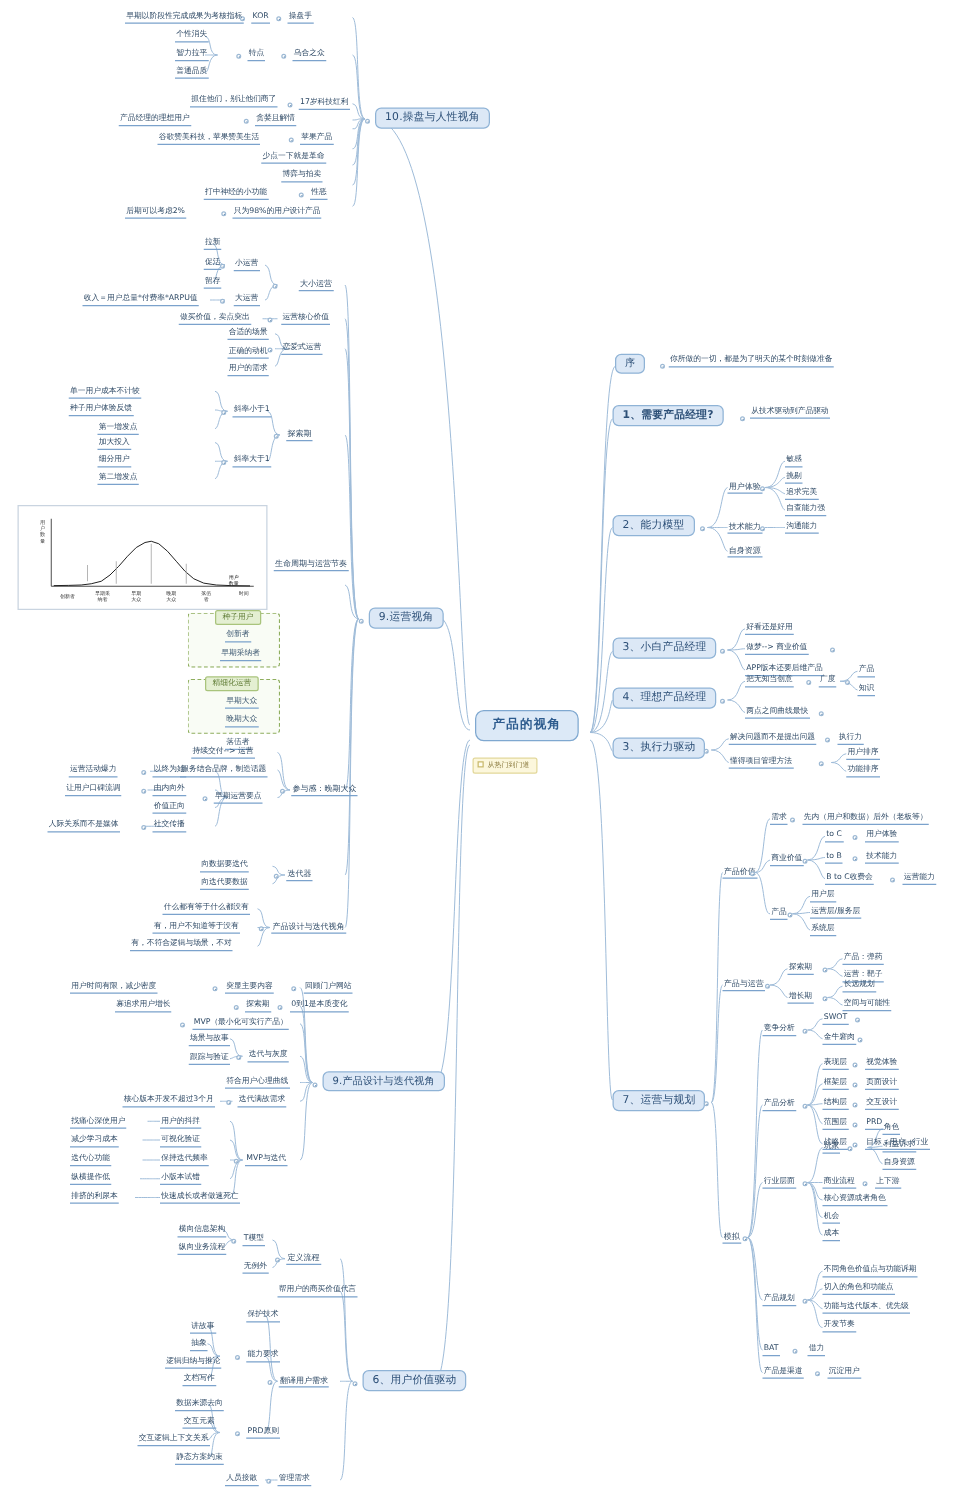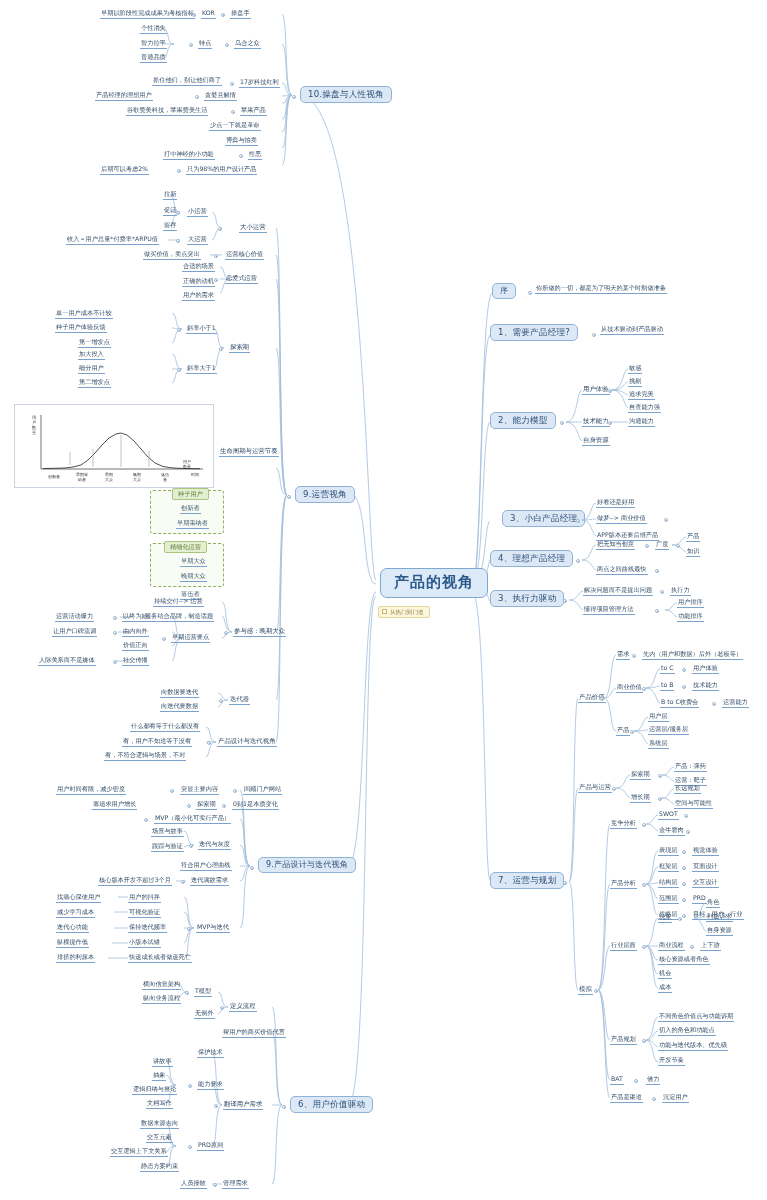--- a/index.html
+++ b/index.html
@@ -37,21 +37,21 @@
     font-size:8.6px;
     color:#2c4f77;
     background:#dce8f6;
     border:1px solid #8fb3d6;
     border-radius:5px;
     padding:3px 7px;
     letter-spacing:0.2px;
   }
   
   .center {
-    font-size:15px;
+    font-size:10px;
     color:#2d5party;
     color:#2d5b8e;
     background:#dce9f7;
     border:1.4px solid #7fa8d0;
     border-radius:7px;
     padding:6px 13px;
     font-weight:600;
     letter-spacing:1px;
   }
   .subcenter {
@@ -137,21 +137,21 @@
     </g>
   </svg>
 
   <div class="node center" style="left:380px;top:568px;">产品的视角</div>
   <div class="node subcenter" style="left:378px;top:606px;"><span class="sq"></span><span>从热门到门道</span></div>
 
   <div class="node boxnode" style="left:492px;top:283px;font-size:8px;">序</div>
   <div class="handle dot" style="left:528px;top:291px;"></div>
   <div class="node leaf" style="left:535px;top:285px;">你所做的一切，都是为了明天的某个时刻做准备</div>
 
-  <div class="node boxnode" style="left:490px;top:324px;">1、需要产品经理?</div>
+  <div class="node boxnode" style="left:490px;top:324px;font-weight:bold;">1、需要产品经理?</div>
   <div class="handle dot" style="left:592px;top:333px;"></div>
   <div class="node leaf" style="left:600px;top:326px;">从技术驱动到产品驱动</div>
 
   <div class="node boxnode" style="left:490px;top:412px;">2、能力模型</div>
   <div class="handle dot" style="left:560px;top:421px;"></div>
   <svg class="links" viewBox="0 0 767 1200">
     <g fill="none" stroke="#9fbcd9" stroke-width="0.8">
       <path d="M566,422 C578,422 576,392 582,390"></path>
       <path d="M566,422 C578,422 578,422 582,422"></path>
       <path d="M566,422 C578,422 578,440 582,441"></path>
@@ -166,21 +166,21 @@
   <div class="handle dot" style="left:608px;top:389px;"></div>
   <div class="node leaf" style="left:628px;top:365px;">敏感</div>
   <div class="node leaf" style="left:628px;top:378px;">挑剔</div>
   <div class="node leaf" style="left:628px;top:391px;">追求完美</div>
   <div class="node leaf" style="left:628px;top:404px;">自查能力强</div>
   <div class="node leaf mid" style="left:582px;top:418px;">技术能力</div>
   <div class="handle dot" style="left:608px;top:421px;"></div>
   <div class="node leaf" style="left:628px;top:418px;">沟通能力</div>
   <div class="node leaf mid" style="left:582px;top:437px;">自身资源</div>
 
-  <div class="node boxnode" style="left:490px;top:510px;margin-left:12px;">3、小白产品经理</div>
+  <div class="node boxnode" style="left:490px;top:510px;">3、小白产品经理</div>
   <div class="handle dot" style="left:576px;top:519px;"></div>
   <svg class="links" viewBox="0 0 767 1200">
     <g fill="none" stroke="#9fbcd9" stroke-width="0.8">
       <path d="M582,520 C592,520 590,504 596,503"></path>
       <path d="M582,520 C592,520 592,519 596,519"></path>
       <path d="M582,520 C592,520 592,535 596,536"></path>
     </g>
   </svg>
   <div class="node leaf" style="left:596px;top:499px;">好看还是好用</div>
   <div class="node leaf" style="left:596px;top:515px;">做梦--&gt; 商业价值</div>

